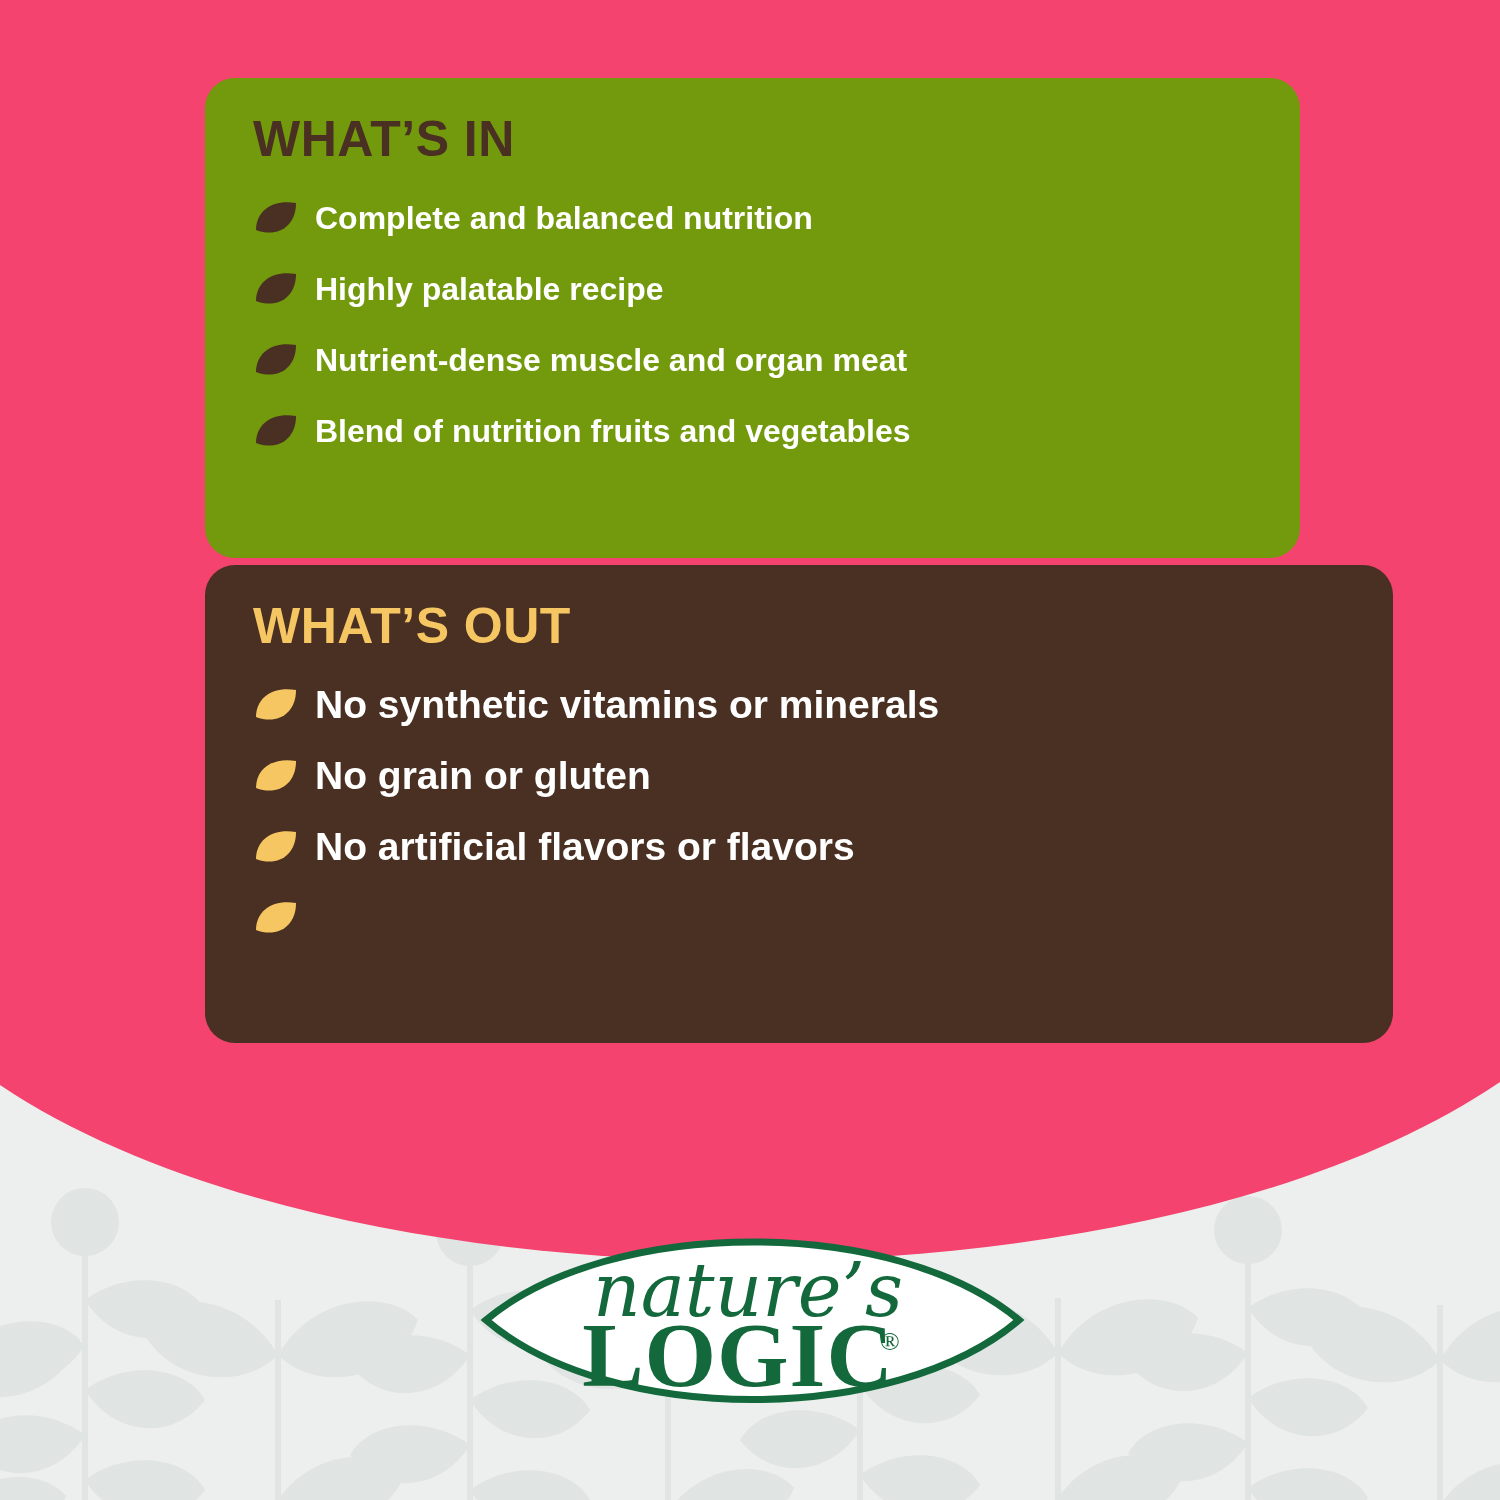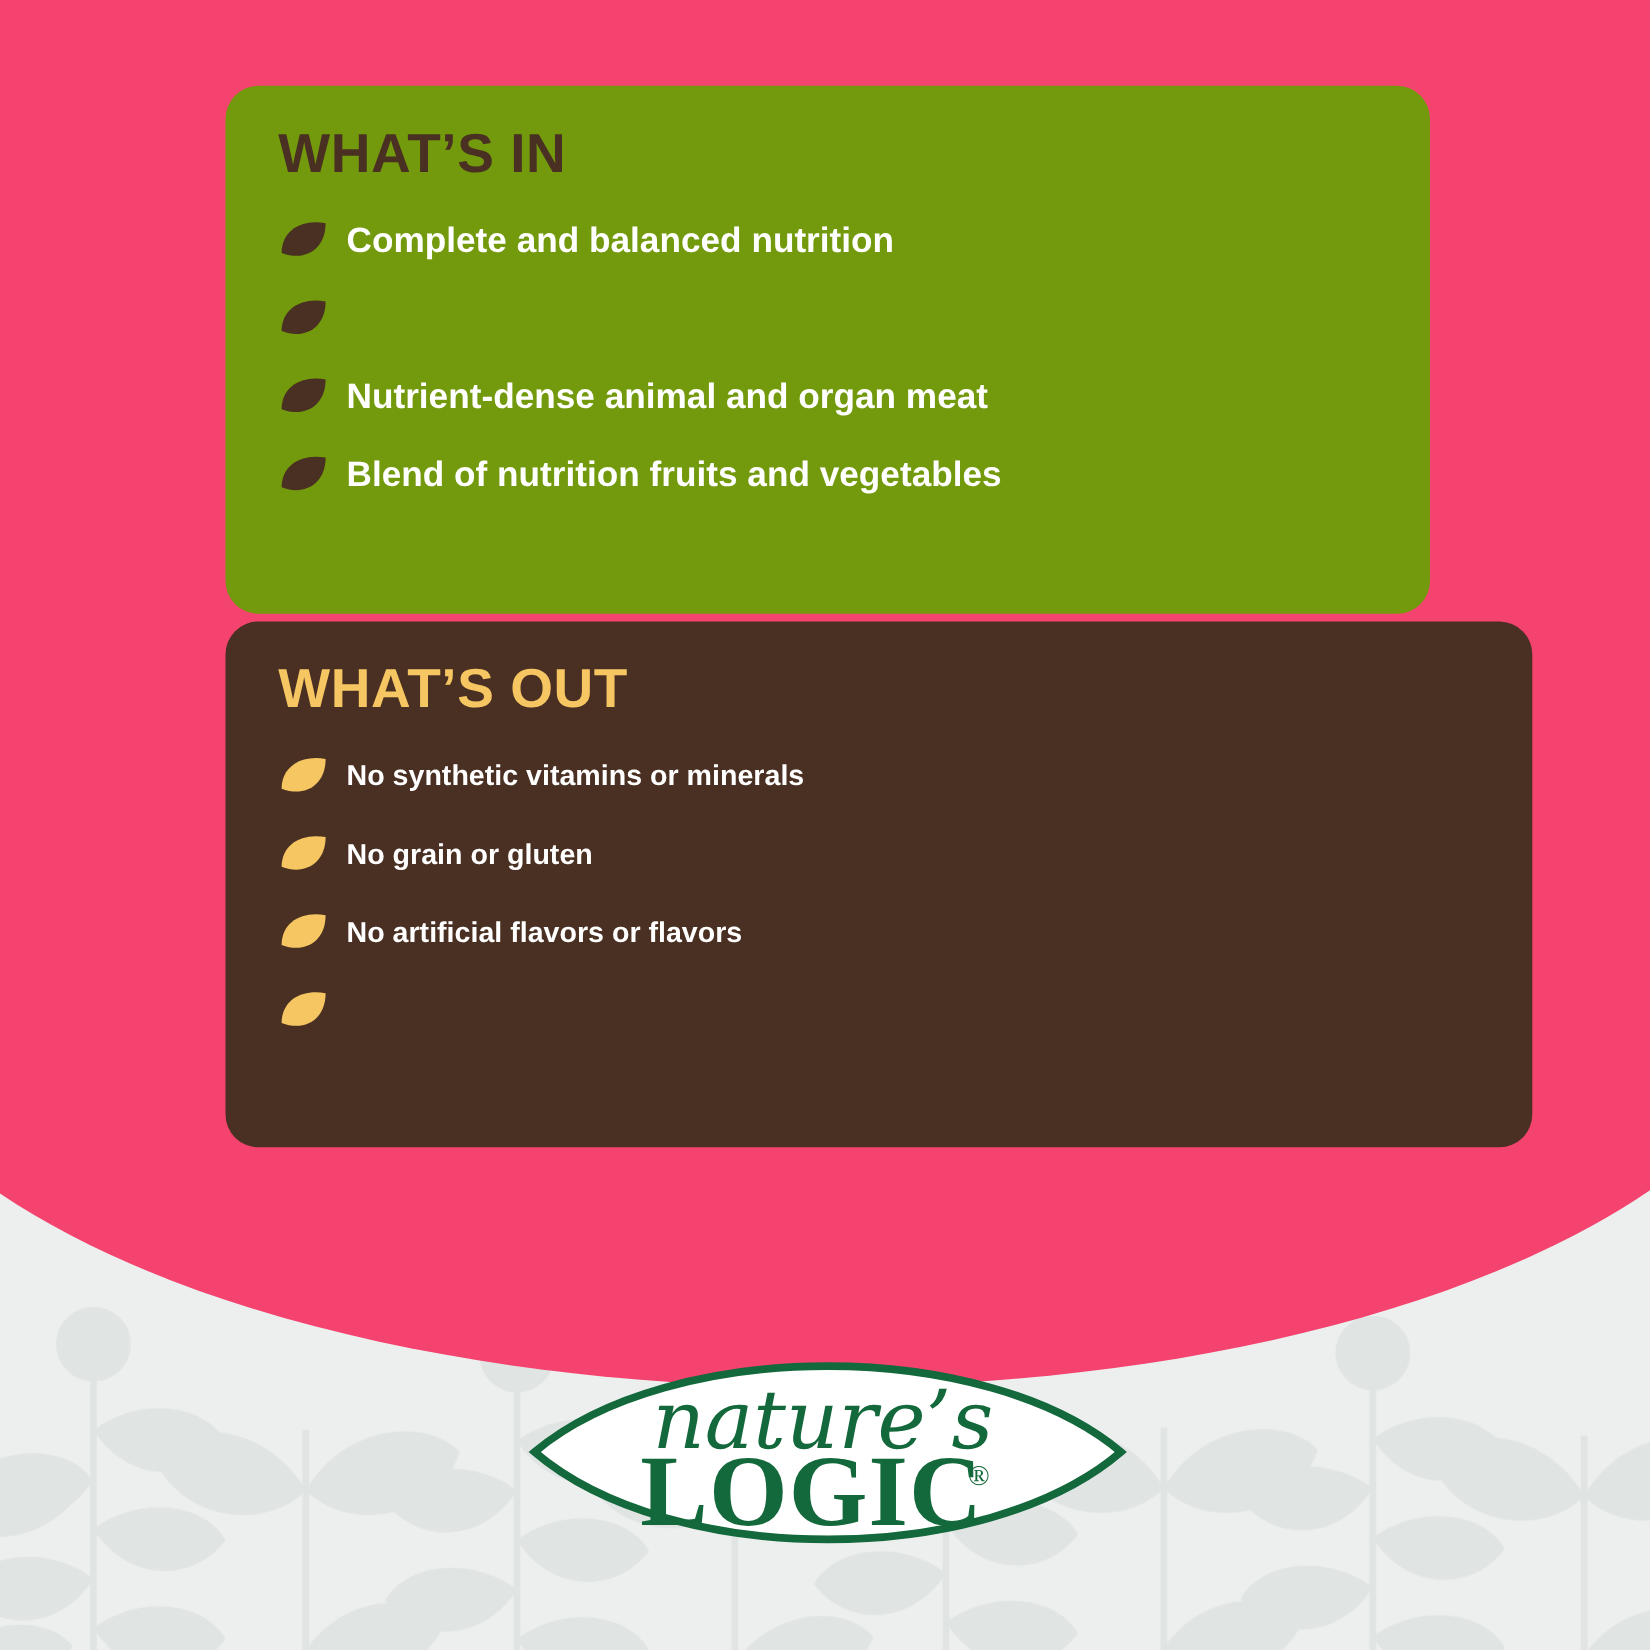--- a/index.html
+++ b/index.html
@@ -91,21 +91,21 @@
     position: relative;
     top: 1px;
   }
   .bullet-text {
     color: #FFFFFF;
     font-size: 32px;
     font-weight: bold;
     line-height: 1.05;
     white-space: nowrap;
   }
-  #panel-whats-out .bullet-text { font-size: 26px; }
+  #panel-whats-out .bullet-text { font-size: 39px; }
 
   
   #logo {
     position: absolute;
     left: 480px;
     top: 1198px;
     width: 545px;
     height: 245px;
   }
   #logo svg { display: block; }
@@ -183,29 +183,30 @@
         </span>
         <span class="bullet-text">Complete and balanced nutrition</span>
       </li>
 
       <li>
         <span class="leaf">
           <svg viewBox="0 0 46 46" xmlns="http://www.w3.org/2000/svg">
             <path d="M3 33 C 3 12, 22 2, 43 6 C 43 30, 24 41, 3 33 Z" fill="#4A3022"></path>
           </svg>
         </span>
-      </li>
-
-      <li>
-        <span class="leaf">
-          <svg viewBox="0 0 46 46" xmlns="http://www.w3.org/2000/svg">
-            <path d="M3 33 C 3 12, 22 2, 43 6 C 43 30, 24 41, 3 33 Z" fill="#4A3022"></path>
-          </svg>
-        </span>
-        <span class="bullet-text">Nutrient-dense animal and organ meat</span>
+        <span class="bullet-text">Highly palatable recipe</span>
+      </li>
+
+      <li>
+        <span class="leaf">
+          <svg viewBox="0 0 46 46" xmlns="http://www.w3.org/2000/svg">
+            <path d="M3 33 C 3 12, 22 2, 43 6 C 43 30, 24 41, 3 33 Z" fill="#4A3022"></path>
+          </svg>
+        </span>
+        <span class="bullet-text">Nutrient-dense muscle and organ meat</span>
       </li>
 
 
       <li>
         <span class="leaf">
           <svg viewBox="0 0 46 46" xmlns="http://www.w3.org/2000/svg">
             <path d="M3 33 C 3 12, 22 2, 43 6 C 43 30, 24 41, 3 33 Z" fill="#4A3022"></path>
           </svg>
         </span>
         <span class="bullet-text">Blend of nutrition fruits and vegetables</span>

